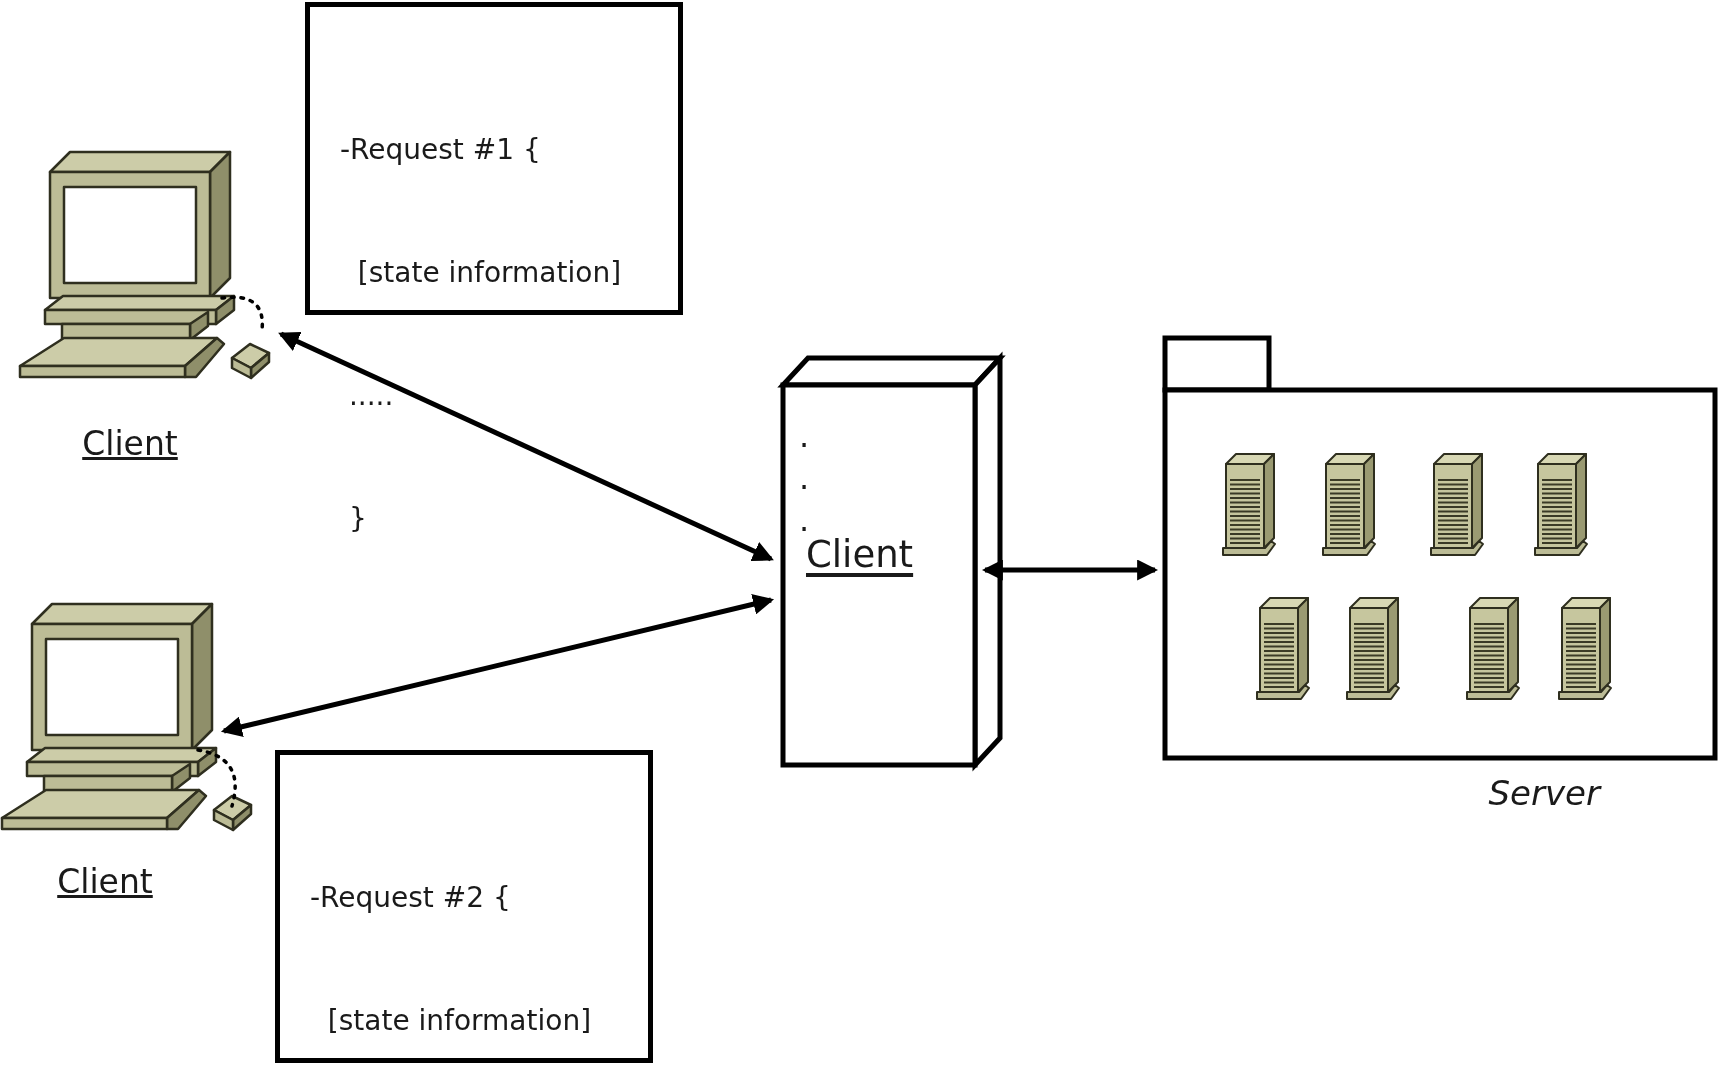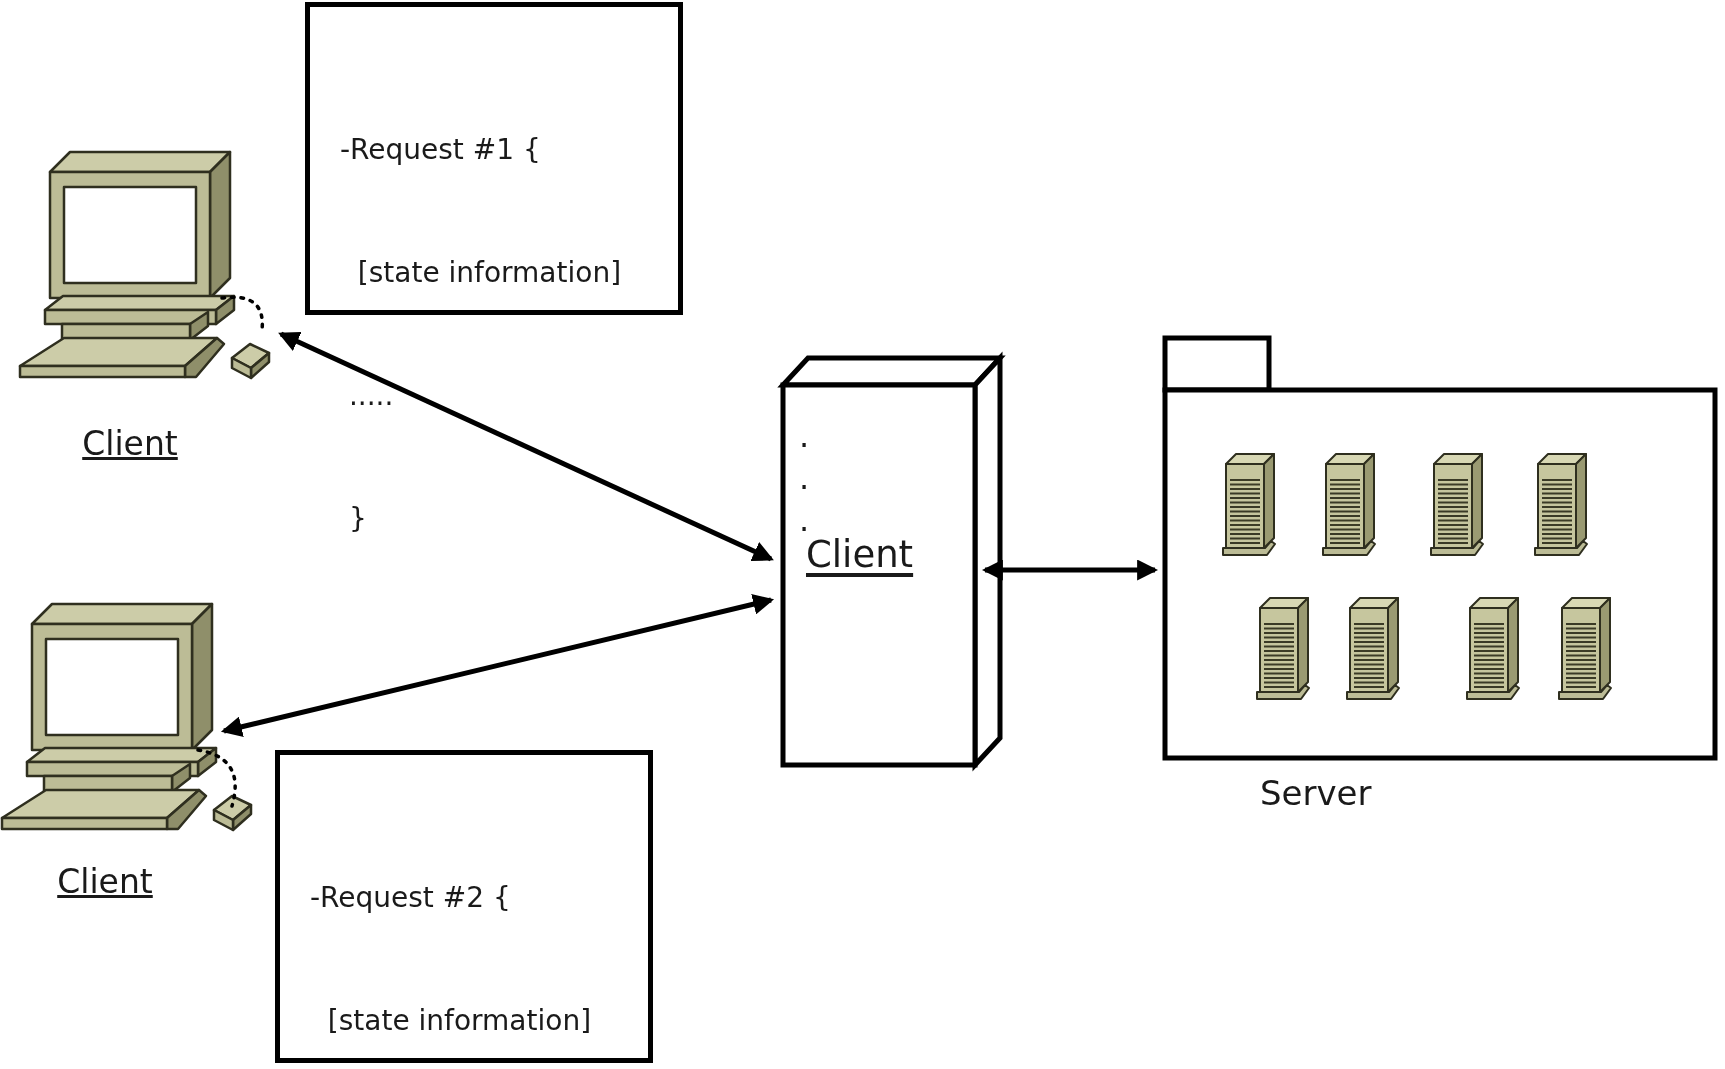--- a/index.html
+++ b/index.html
@@ -14,21 +14,21 @@
   .abs{position:absolute;}
   .request-box{position:absolute;width:378px;height:313px;border:5px solid var(--line);
     background:var(--background);box-sizing:border-box;}
   .request-text{padding:40px 0 0 30px;font-size:28px;line-height:41px;white-space:pre;color:var(--text);}
   .node-label{position:absolute;font-size:33px;color:var(--text);text-align:center;text-decoration:underline;}
   .cache-dots{position:absolute;left:799px;top:415px;font-size:32px;line-height:42px;
     white-space:pre-line;color:var(--text);}
   .cache-label{position:absolute;left:806px;top:533px;font-size:37px;color:var(--text);
     text-decoration:underline;text-decoration-thickness:4px;text-underline-offset:6px;}
   .server-label{position:absolute;left:1260px;top:773px;width:340px;font-size:34px;
-    text-align:left;color:var(--text);}
+    text-align:right;color:var(--text);font-style:italic;}
   svg{display:block;}
   .tower{position:absolute;width:56px;height:106px;}
   .overlay{position:absolute;left:0;top:0;pointer-events:none;}
 </style>
 </head>
 <body>
 
 <div id="canvas">
 
   <svg width="0" height="0" style="position:absolute" aria-hidden="true">

